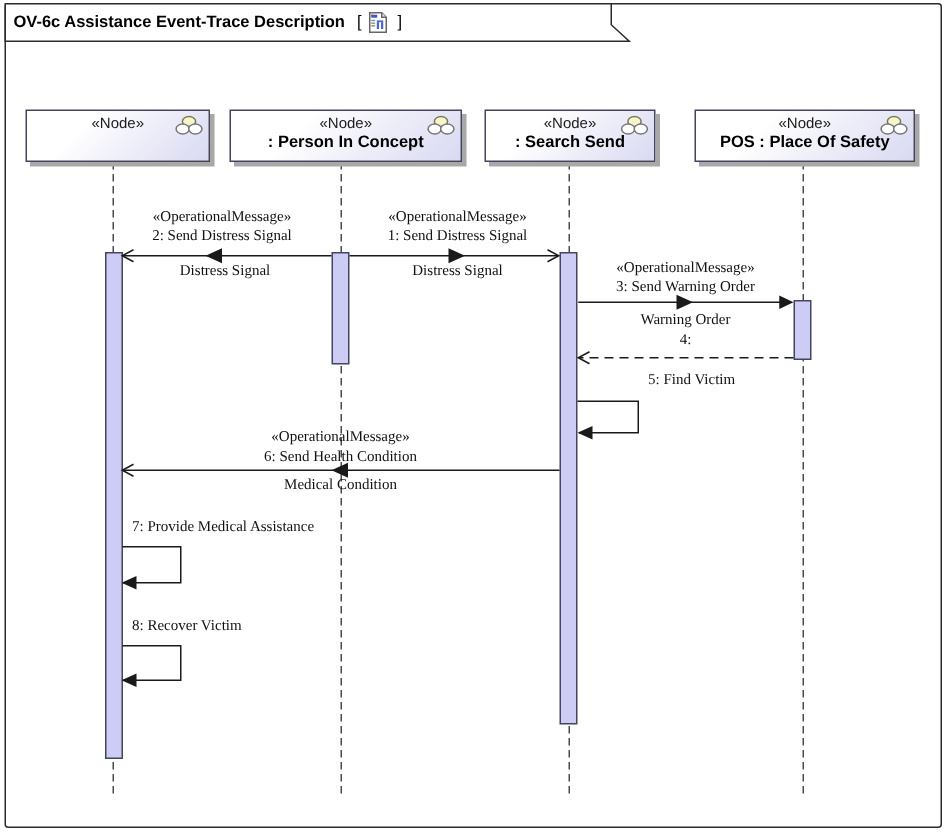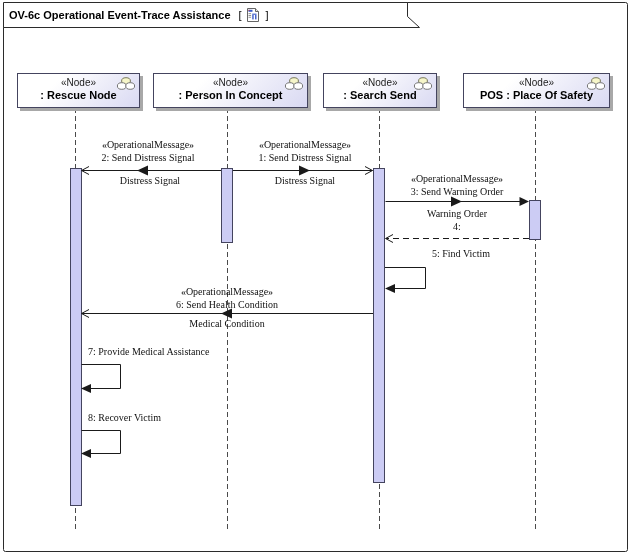--- a/index.html
+++ b/index.html
@@ -105,21 +105,21 @@
       <polygon class="tri" points="81,388.5 91,384 91,393"></polygon>
     </g>
 
     <g>
       <polyline class="ln" points="81.5,430.5 120.5,430.5 120.5,453.5 82,453.5"></polyline>
       <polygon class="tri" points="81,453.5 91,449 91,458"></polygon>
     </g>
   </svg>
 
   <div class="title">
-    <span class="b">OV-6c Operational Event-Trace Assistance</span>
+    <span class="b">OV-6c Assistance Event-Trace Description</span>
     <span class="br">[</span>
     <svg width="14" height="15" viewBox="0 0 14 15">
       <path d="M1.5,0.5 H9.5 L12.5,3.5 V13.5 H1.5 Z" fill="#ffffff" stroke="#666666"></path>
       <path d="M9.5,0.5 V3.5 H12.5" fill="#e8e8e8" stroke="#666666"></path>
       <rect x="2.5" y="1.8" width="4" height="2" fill="#3a5bc7"></rect>
       <rect x="2.5" y="1.8" width="1" height="1" fill="#cc3333"></rect>
       <rect x="2.5" y="5.2" width="2.6" height="0.9" fill="#888888"></rect>
       <rect x="2.5" y="7.0" width="2.6" height="0.9" fill="#888888"></rect>
       <rect x="2.5" y="8.8" width="2.6" height="0.9" fill="#888888"></rect>
       <rect x="6.2" y="5.6" width="4.3" height="1.2" fill="#4a67cc"></rect>
@@ -129,21 +129,20 @@
     <span class="br">]</span>
   </div>
 
   <div class="node" style="left:17px;width:123px;">
     <svg class="node-icon" width="20" height="13" viewBox="0 0 20 13">
       <ellipse cx="10" cy="4" rx="4.4" ry="3.3" fill="var(--icon_yellow,#f6f6c9)" stroke="#77775a"></ellipse>
       <ellipse cx="5.8" cy="9" rx="4.4" ry="3.3" fill="#ffffff" stroke="#777777"></ellipse>
       <ellipse cx="14.2" cy="9" rx="4.4" ry="3.3" fill="#ffffff" stroke="#777777"></ellipse>
     </svg>
     <div class="stereo">«Node»</div>
-    <div class="nname">: Rescue Node</div>
   </div>
 
   <div class="node" style="left:153px;width:155px;">
     <svg class="node-icon" width="20" height="13" viewBox="0 0 20 13">
       <ellipse cx="10" cy="4" rx="4.4" ry="3.3" fill="var(--icon_yellow,#f6f6c9)" stroke="#77775a"></ellipse>
       <ellipse cx="5.8" cy="9" rx="4.4" ry="3.3" fill="#ffffff" stroke="#777777"></ellipse>
       <ellipse cx="14.2" cy="9" rx="4.4" ry="3.3" fill="#ffffff" stroke="#777777"></ellipse>
     </svg>
     <div class="stereo">«Node»</div>
     <div class="nname">: Person In Concept</div>

